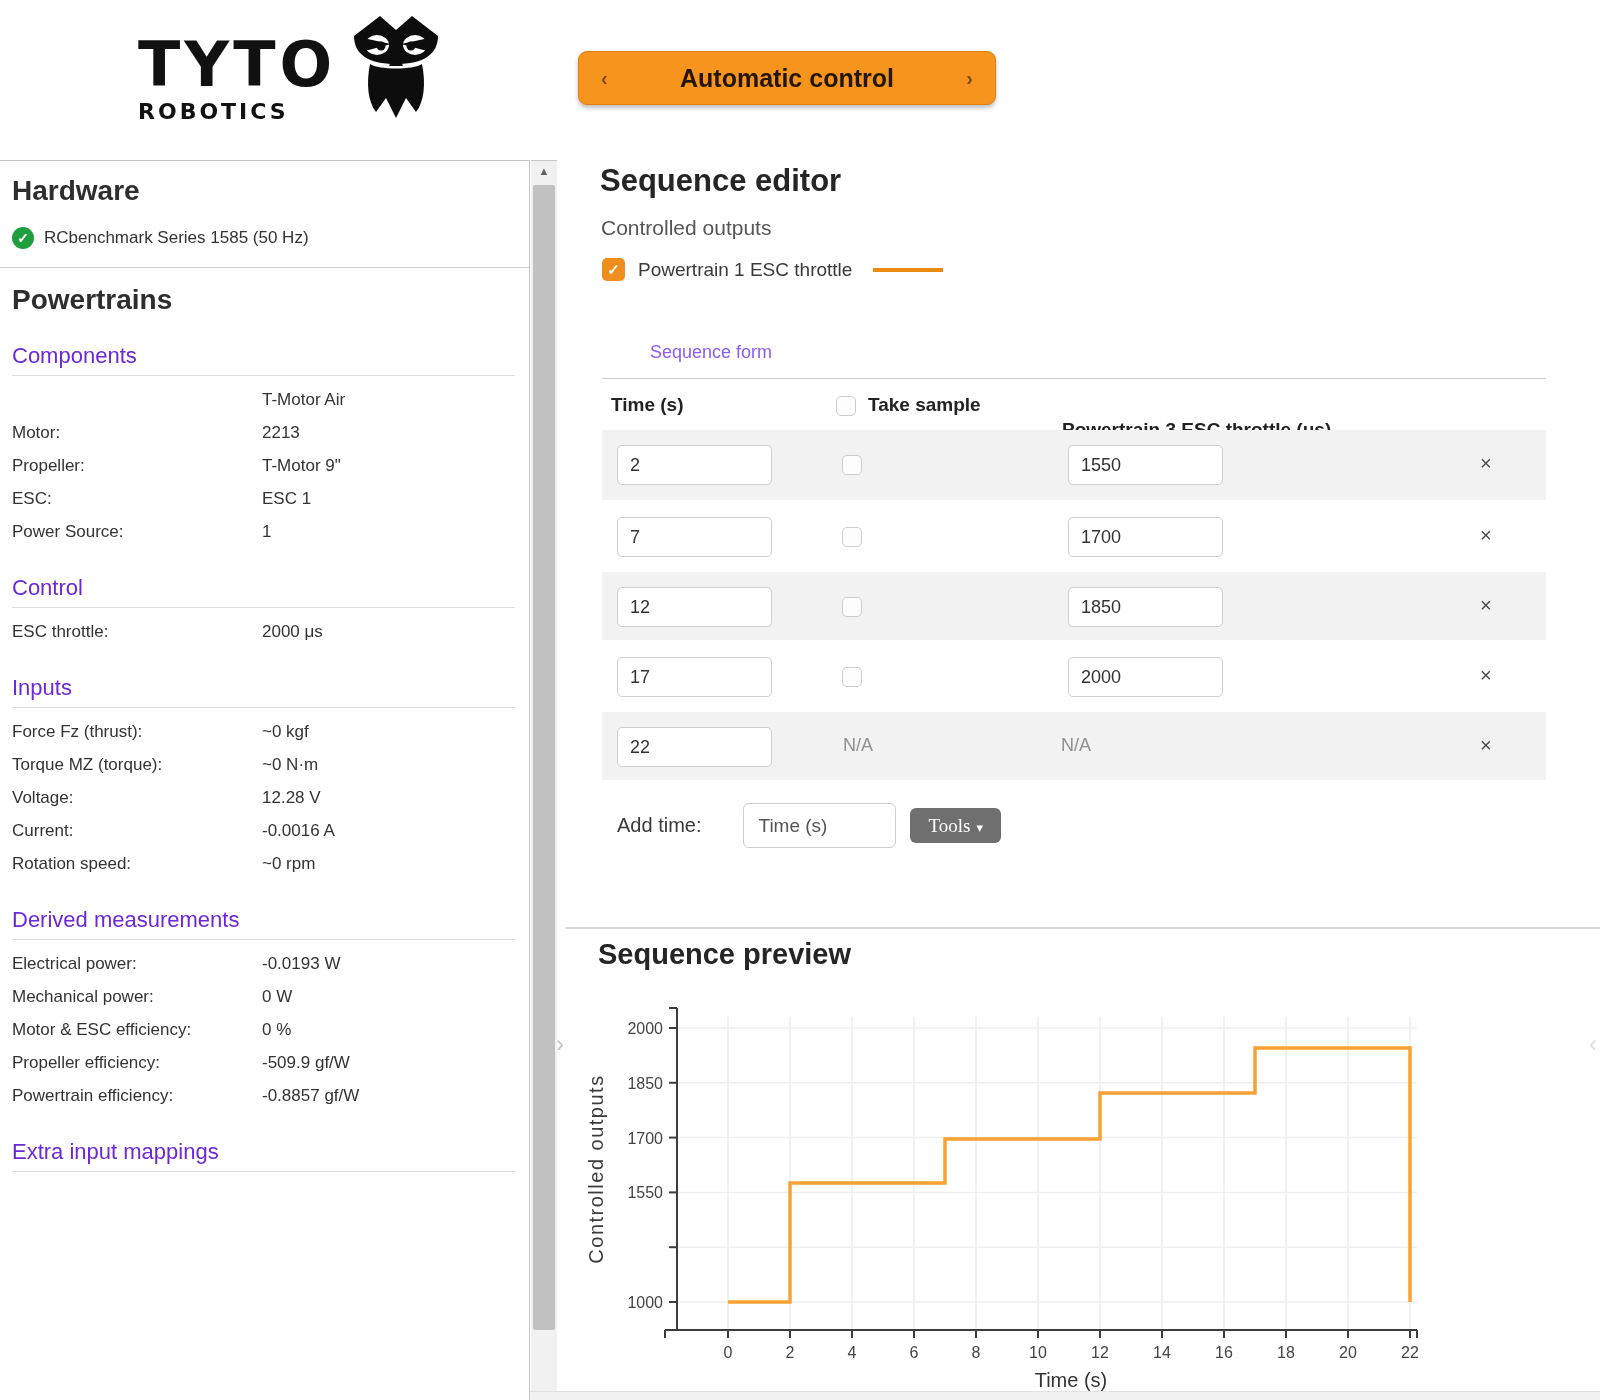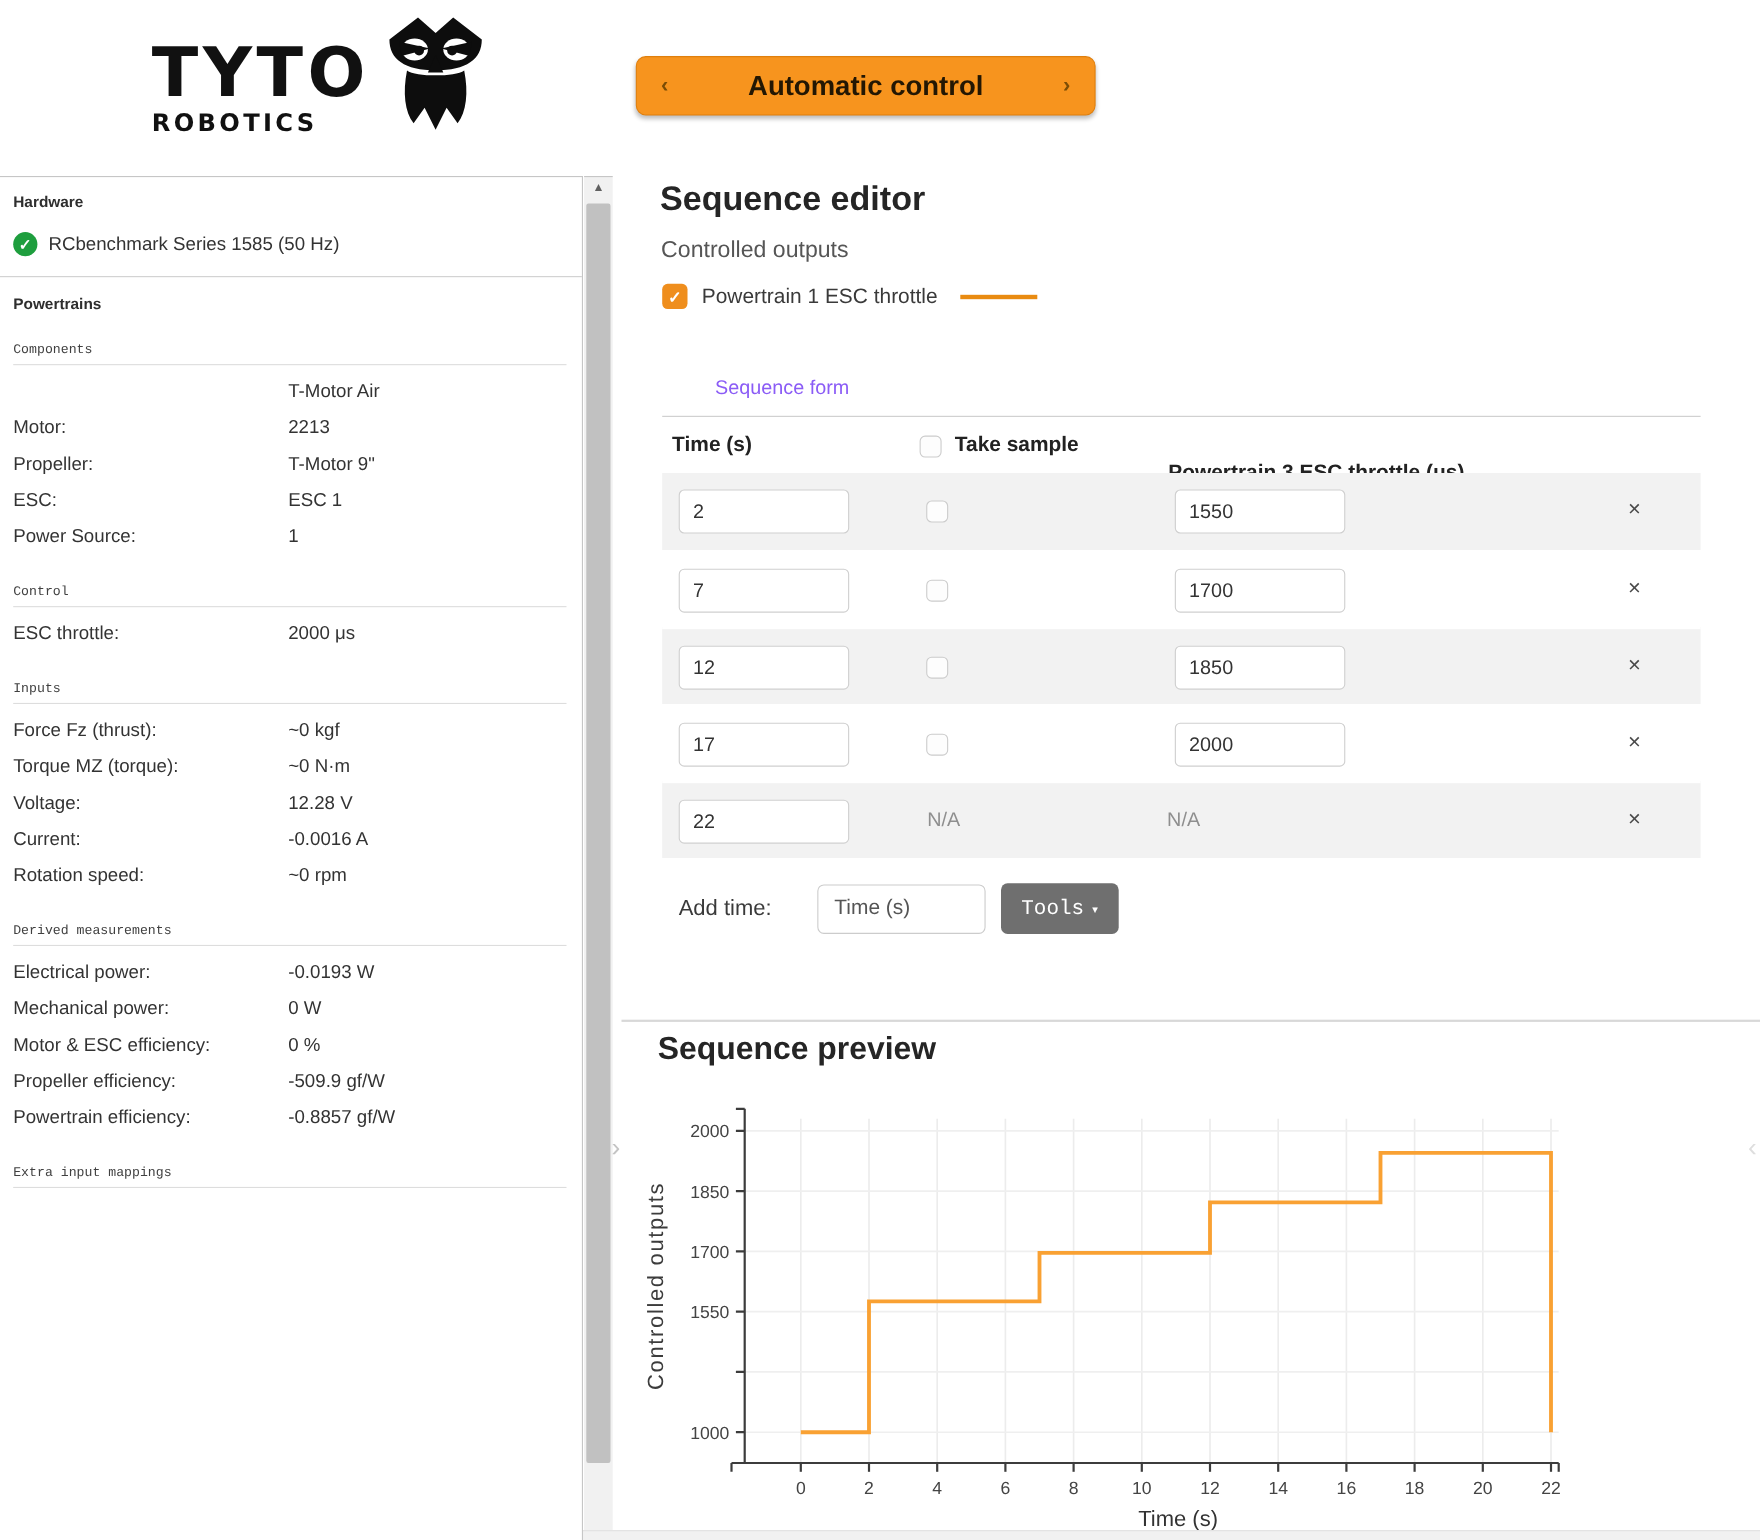--- a/index.html
+++ b/index.html
@@ -12,26 +12,26 @@
   .logo-line1 { font-size:62px; font-weight:900; letter-spacing:4px; line-height:58px; font-family:"DejaVu Sans",sans-serif; }
   .logo-line2 { font-size:22px; font-weight:900; letter-spacing:3px; line-height:36px; font-family:"DejaVu Sans",sans-serif; }
   .nav-btn { position:absolute; left:578px; top:51px; width:418px; height:54px; background:#f7941e; border:1px solid #e07f0c; border-radius:9px; box-shadow:0 3px 4px rgba(0,0,0,.25); cursor:pointer; }
   .nav-btn .lbl { position:absolute; left:0; right:0; top:12px; text-align:center; font-size:25px; font-weight:bold; color:#231703; }
   .nav-btn .chev { position:absolute; top:15px; font-size:20px; color:#7c4d05; font-weight:bold; }
   .nav-btn .chev.prev { left:22px; }
   .nav-btn .chev.next { right:22px; }
 
   
   .sidebar { position:absolute; left:0; top:160px; width:530px; height:1240px; border-top:1px solid #c6c6c6; border-right:1px solid #c6c6c6; background:#fff; padding:14px 0 0 12px; }
-  .panel-title { font-size:14px; font-weight:bold; color:#2e2e2e; }
+  .panel-title { font-size:28px; font-weight:bold; color:#2e2e2e; }
   .device-row { display:flex; align-items:center; gap:10px; margin-top:20px; font-size:17px; color:#333; }
   .check-circle { width:22px; height:22px; border-radius:50%; background:#1e9e3e; color:#fff; font-size:14px; font-weight:bold; display:flex; align-items:center; justify-content:center; flex:0 0 auto; }
   .panel-divider { border-top:1px solid #cfcfcf; margin:18px 0 16px -12px; }
   .section { margin-top:27px; }
-  .section-title { font-size:12px; color:#404040; margin-bottom:6px;font-family:Liberation Mono, monospace; }
+  .section-title { font-size:22px; color:#6d28d9; margin-bottom:6px; }
   .section-rule { border:none; border-top:1px solid #ddd; margin:0 14px 7px 0; }
   .kv { display:flex; line-height:33px; font-size:17px; color:#333; }
   .kv .lbl { width:250px; flex:0 0 auto; }
 
   
   .vscroll { position:absolute; left:531px; top:160px; width:26px; height:1240px; background:#f1f1f1; border-top:1px solid #c6c6c6; }
   .vscroll .up { position:absolute; top:4px; left:0; right:0; text-align:center; font-size:11px; color:#606060; cursor:pointer; }
   .vscroll .thumb { position:absolute; left:2px; top:24px; width:22px; height:1145px; background:#c1c1c1; border-radius:2px; cursor:pointer; }
   .collapse-left { position:absolute; left:556px; top:1030px; font-size:24px; color:#c4c4c4; cursor:pointer; }
   .collapse-right { position:absolute; left:1589px; top:1030px; font-size:24px; color:#dedede; cursor:pointer; }
@@ -61,21 +61,21 @@
   .seq-row .row-cb { position:absolute; left:240px; top:25px; }
   .seq-row input.throttle { position:absolute; left:466px; top:15px; width:155px; height:40px; border:1px solid #cfcfcf; border-radius:5px; padding:0 12px; font-size:18px; color:#333; font-family:"Liberation Sans",sans-serif; background:#fff; }
   .seq-row .na-sample { position:absolute; left:241px; top:23px; font-size:18px; color:#8f8f8f; }
   .seq-row .na-throttle { position:absolute; left:459px; top:23px; font-size:18px; color:#8f8f8f; }
   .seq-row .del { position:absolute; left:878px; top:22px; font-size:20px; color:#4a4a4a; cursor:pointer; line-height:22px; }
 
   .addtime { position:absolute; left:617px; top:803px; display:flex; align-items:center; }
   .addtime .lbl { font-size:20px; color:#3a3a3a; }
   .addtime input { margin-left:42px; width:153px; height:45px; border:1px solid #ccc; border-radius:6px; padding:0 14px; font-size:19px; color:#444; font-family:"Liberation Sans",sans-serif; }
   .addtime input::placeholder { color:#555; opacity:1; }
-  .tools-btn { margin-left:14px; height:46px; padding:0 18px; background:#6f6f6f; color:#fff; border:none; border-radius:6px; font-size:19px; font-family:Liberation Mono, monospace; cursor:pointer; }
+  .tools-btn { margin-left:14px; height:35px; padding:0 18px; background:#6f6f6f; color:#fff; border:none; border-radius:6px; font-size:19px; font-family:Liberation Serif, serif; cursor:pointer; }
   .tools-btn .caret { font-size:13px; margin-left:6px; }
 
   .main-divider { position:absolute; left:565px; top:927px; width:1035px; border:none; border-top:2px solid #d8d8d8; }
   .preview-title { position:absolute; left:598px; top:938px; font-size:29px; font-weight:bold; color:#252525; }
   .chart-wrap { position:absolute; left:565px; top:975px; width:1035px; height:418px; }
   .bottom-strip { position:absolute; left:530px; top:1391px; width:1070px; height:9px; background:#f1f1f1; border-top:1px solid #e2e2e2; }
 </style>
 </head>
 <body>
 

